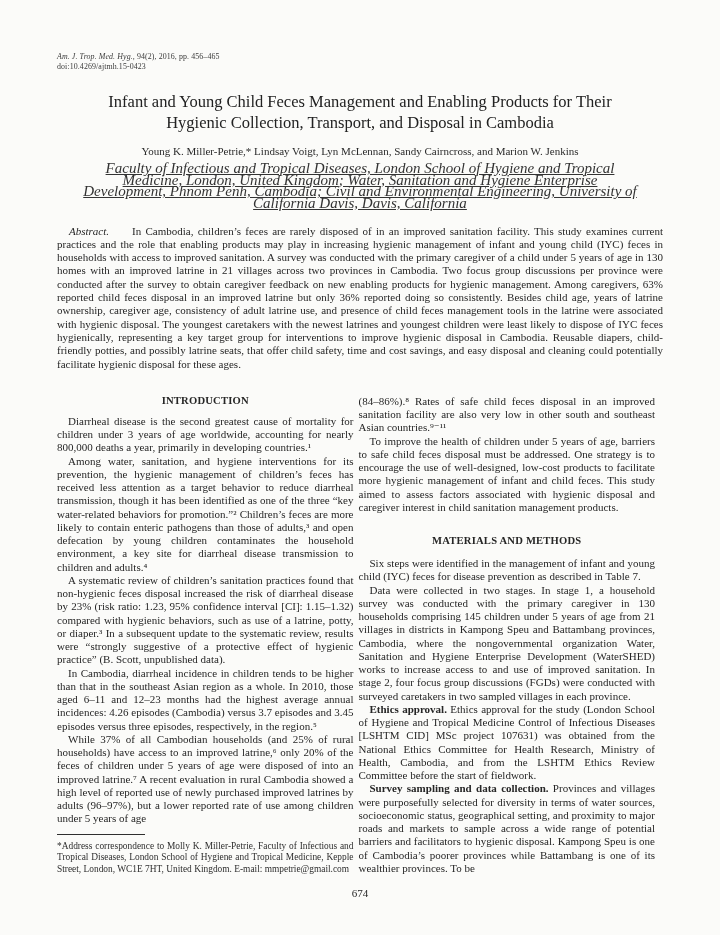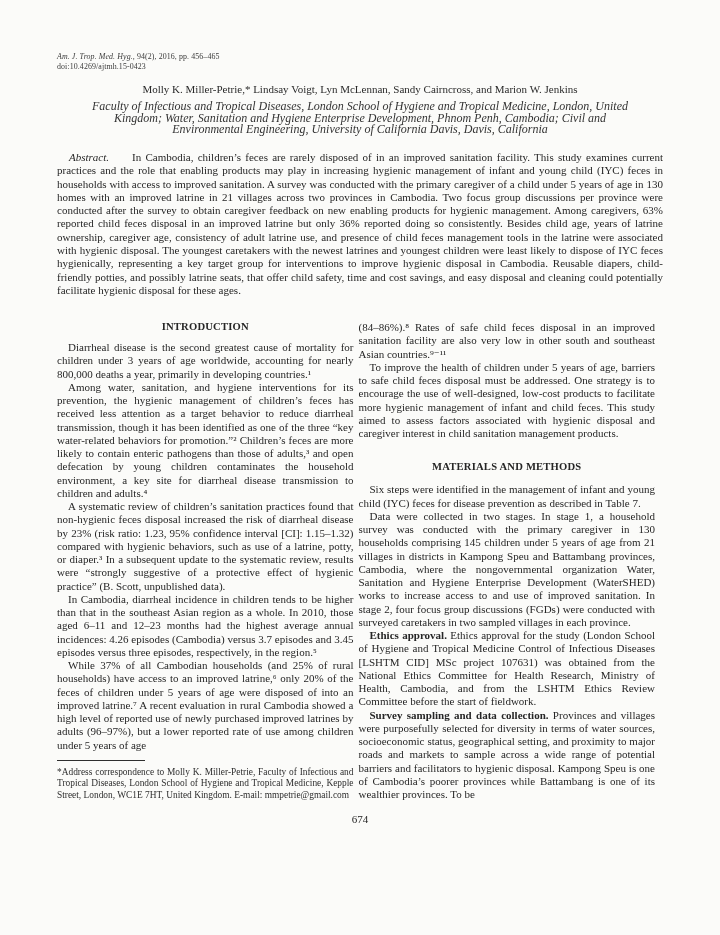--- a/index.html
+++ b/index.html
@@ -41,24 +41,25 @@
   .authors {
     margin-top: 12px;
     text-align: center;
     font-size: 11px;
     color: #2a2a2a;
   }
   .affiliations {
     margin-top: 6px;
     text-align: center;
     font-style: italic;
-    font-size: 12px;
+    font-size: 15px;
     line-height: 11.6px;
     color: #333;
     padding: 0 26px;
+    text-decoration: underline;
   }
   
   .abstract {
     margin-top: 15px;
     font-size: 11px;
     line-height: 13.3px;
     text-align: justify;
     text-indent: 12px;
     color: #262626;
   }
@@ -128,22 +129,23 @@
 </head>
 <body>
 
 <div class="page">
 
   <div class="journal-header">
     <div><span class="jname">Am. J. Trop. Med. Hyg.,</span><span> 94(2), 2016, pp. 456–465</span></div>
     <div>doi:10.4269/ajtmh.15-0423</div>
   </div>
 
+  <div class="title">Infant and Young Child Feces Management and Enabling Products for Their Hygienic Collection, Transport, and Disposal in Cambodia</div>
 
-  <div class="authors">Molly K. Miller-Petrie,* Lindsay Voigt, Lyn McLennan, Sandy Cairncross, and Marion W. Jenkins</div>
+  <div class="authors">Young K. Miller-Petrie,* Lindsay Voigt, Lyn McLennan, Sandy Cairncross, and Marion W. Jenkins</div>
 
   <div class="affiliations">Faculty of Infectious and Tropical Diseases, London School of Hygiene and Tropical Medicine, London, United Kingdom; Water, Sanitation and Hygiene Enterprise Development, Phnom Penh, Cambodia; Civil and Environmental Engineering, University of California Davis, Davis, California</div>
 
   <div class="abstract">
     <span class="lead">Abstract.</span><span>In Cambodia, children’s feces are rarely disposed of in an improved sanitation facility. This study examines current practices and the role that enabling products may play in increasing hygienic management of infant and young child (IYC) feces in households with access to improved sanitation. A survey was conducted with the primary caregiver of a child under 5 years of age in 130 homes with an improved latrine in 21 villages across two provinces in Cambodia. Two focus group discussions per province were conducted after the survey to obtain caregiver feedback on new enabling products for hygienic management. Among caregivers, 63% reported child feces disposal in an improved latrine but only 36% reported doing so consistently. Besides child age, years of latrine ownership, caregiver age, consistency of adult latrine use, and presence of child feces management tools in the latrine were associated with hygienic disposal. The youngest caretakers with the newest latrines and youngest children were least likely to dispose of IYC feces hygienically, representing a key target group for interventions to improve hygienic disposal in Cambodia. Reusable diapers, child-friendly potties, and possibly latrine seats, that offer child safety, time and cost savings, and easy disposal and cleaning could potentially facilitate hygienic disposal for these ages.</span>
   </div>
 
   <div class="columns">
 
     <div class="col">

